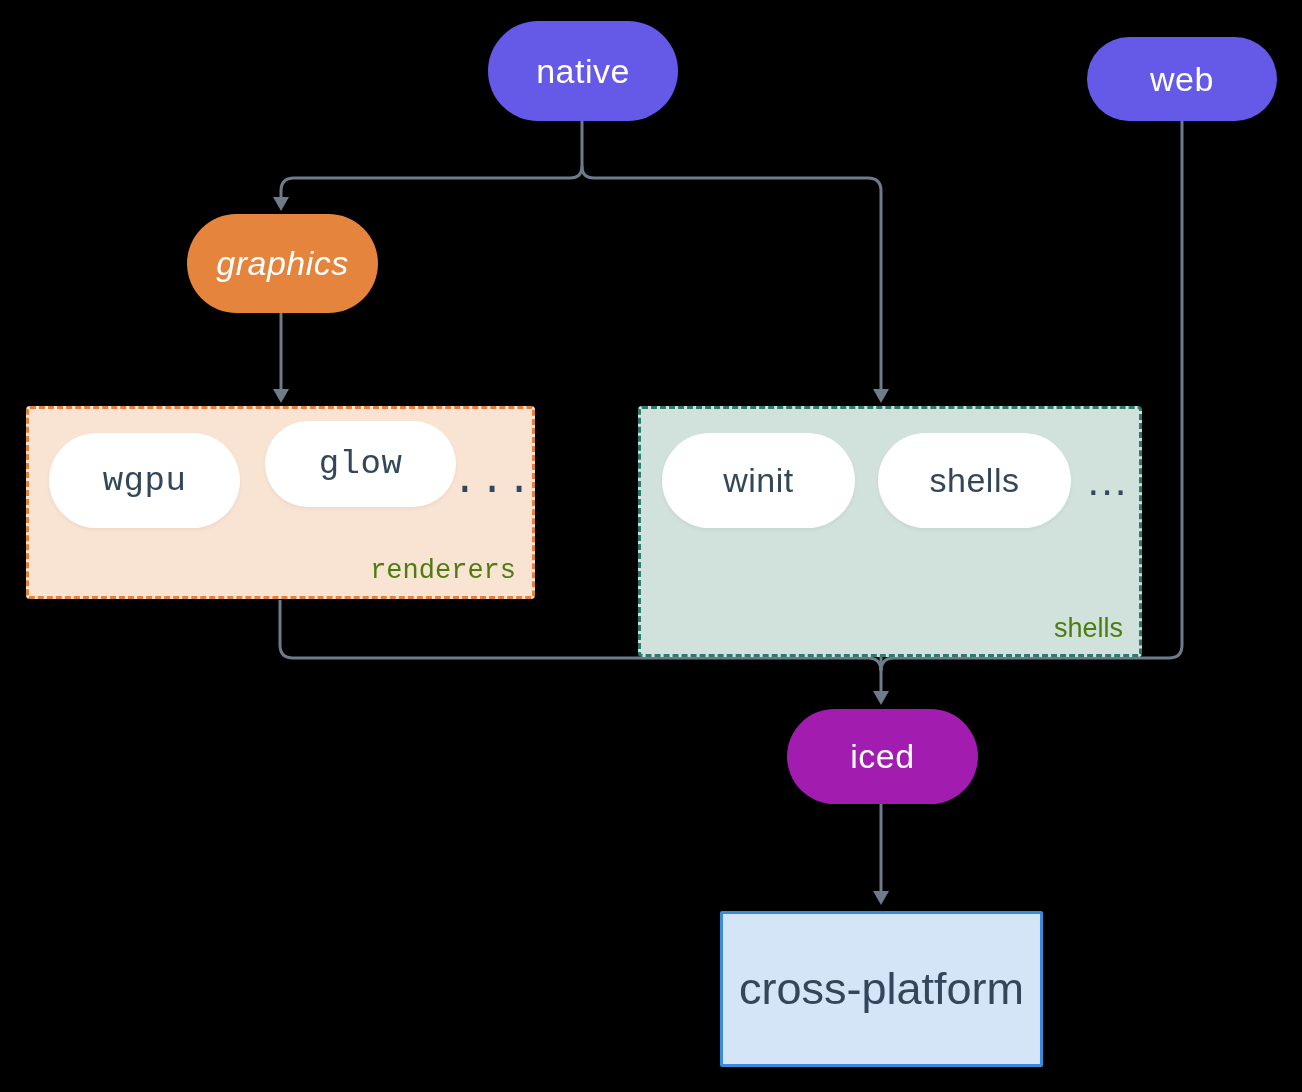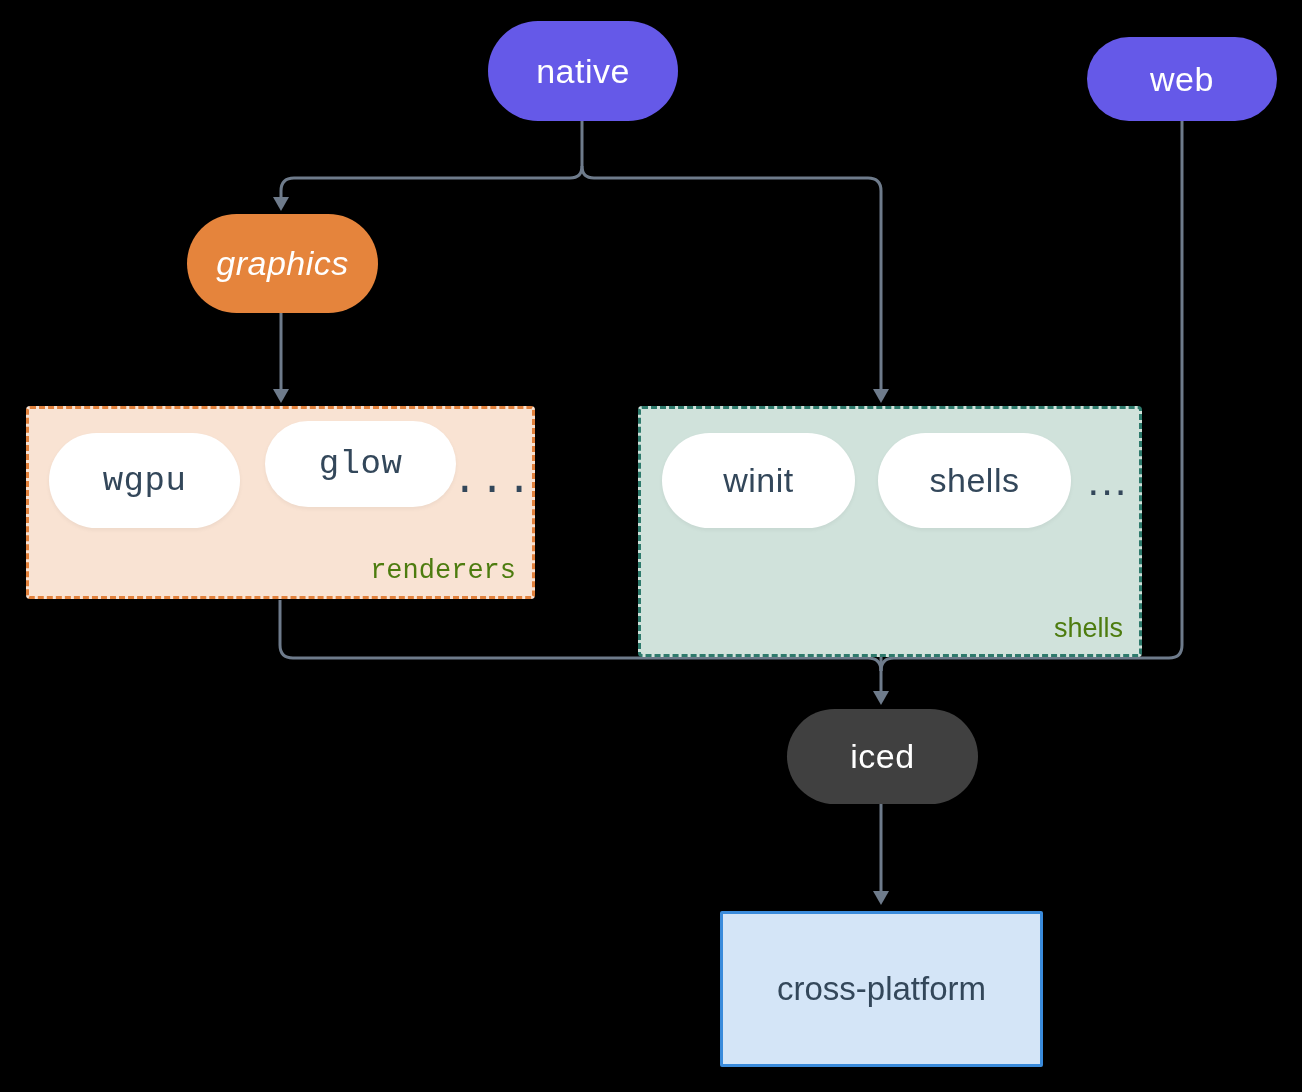--- a/index.html
+++ b/index.html
@@ -27,21 +27,21 @@
     align-items: center;
     justify-content: center;
     border-radius: 999px;
     font-size: 34px;
     letter-spacing: 0.5px;
     color: #ffffff;
     box-sizing: border-box;
   }
   .pill.purple { background: #6559e8; }
   .pill.orange { background: #e5843c; }
-  .pill.blue   { background: #404040; }
+  .pill.blue   { background: #a21caf; }
   .pill.white  {
     background: #ffffff;
     color: #33475a;
     box-shadow: 0 2px 4px rgba(0,0,0,0.05);
   }
   .group {
     position: absolute;
     box-sizing: border-box;
     border-radius: 4px;
   }
@@ -71,21 +71,21 @@
   .appbox {
     position: absolute;
     box-sizing: border-box;
     background: #d4e5f7;
     border: 3px solid #3a8bdb;
     border-radius: 2px;
     display: flex;
     flex-direction: column;
     align-items: center;
     justify-content: center;
-    font-size: 33px;
+    font-size: 45px;
     line-height: 48px;
     color: #33475a;
     text-align: center;
   }
 </style>
 </head>
 <body>
 
 <div id="canvas">
 

